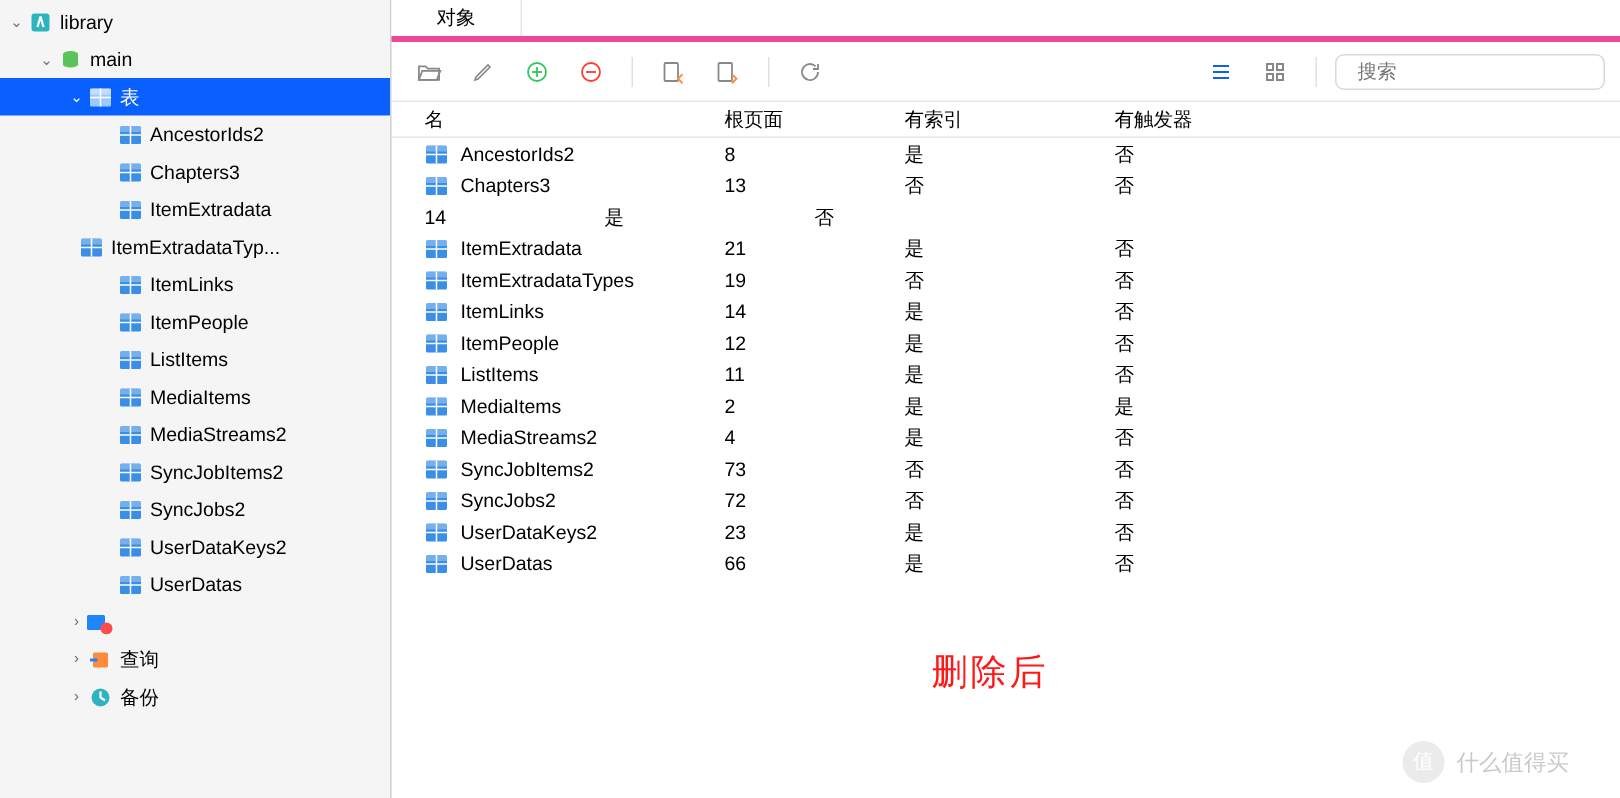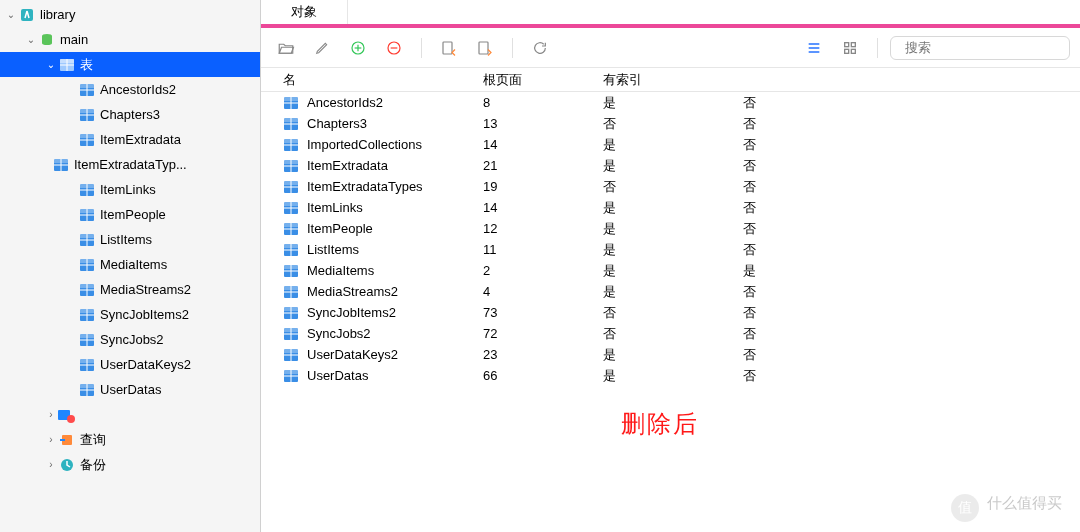--- a/index.html
+++ b/index.html
@@ -41,23 +41,23 @@
 
 .content { flex: 1; display: flex; flex-direction: column; }
 .header-row { display: flex; height: 24px; align-items: center; border-bottom: 1px solid #e6e6e6; padding-left: 22px; color: #000; font-size: 13px; }
 .data-row   { display: flex; height: 21px; align-items: center; padding-left: 22px; color: #000; font-size: 13px; }
 .col-name { width: 200px; display: flex; align-items: center; overflow: hidden; }
 .col-name .icon { width: 18px; display: flex; align-items: center; margin-right: 6px; }
 .col-root { width: 120px; }
 .col-index { width: 140px; }
 .col-trigger { flex: 1; }
 
-.annotation { color: #ff1818; font-size: 24px; margin-top: 22px; margin-left: 360px; letter-spacing: 2px; }
-
-.watermark { position: absolute; right: 18px; bottom: 10px; display: flex; gap: 8px; opacity: 0.45; }
+.annotation { color: #ff1818; font-size: 24px; margin-top: 46px; margin-left: 360px; letter-spacing: 2px; }
+
+.watermark { position: absolute; right: 34px; bottom: 10px; display: flex; align-items: center; gap: 8px; opacity: 0.45; }
 .watermark .circle { width: 28px; height: 28px; border-radius: 50%; background: #d4d4d4; color: #fff; display: flex; align-items: center; justify-content: center; font-size: 14px; }
 .watermark .txt { color: #888; font-size: 15px; }
 </style>
 </head>
 <body>
 
 <div class="sidebar">
   <div class="tree-row" style="padding-left:4px">
     <span class="disclosure">⌄</span>
     <span class="icon">
@@ -339,20 +339,21 @@
         </svg>
       <input placeholder="搜索" style="">
     </div>
   </div>
 
   <div class="content">
     <div class="header-row">
       <div class="col-name">名</div>
       <div class="col-root">根页面</div>
       <div class="col-index">有索引</div>
+      <div class="col-trigger">有触发器</div>
     </div>
     <div id="data-rows">
         <div class="data-row">
           <div class="col-name">
             <span class="icon">
               <svg width="16" height="16" viewBox="0 0 16 16">
                 <rect x="1" y="2" width="14" height="12" rx="1" class="ico-table"></rect>
                 <rect x="1" y="2" width="14" height="4" fill="#fff" opacity="0.3"></rect>
                 <line x1="8" y1="2" x2="8" y2="14" stroke="#fff" stroke-width="1"></line>
                 <line x1="1" y1="8" x2="15" y2="8" stroke="#fff" stroke-width="1"></line>
@@ -374,31 +375,20 @@
                 <line x1="1" y1="8" x2="15" y2="8" stroke="#fff" stroke-width="1"></line>
               </svg>
             </span>
             <span>Chapters3</span>
           </div>
           <div class="col-root">13</div>
           <div class="col-index">否</div>
           <div class="col-trigger">否</div>
         </div>
         <div class="data-row">
-          <div class="col-name">
-            <span class="icon">
-              <svg width="16" height="16" viewBox="0 0 16 16">
-                <rect x="1" y="2" width="14" height="12" rx="1" class="ico-table"></rect>
-                <rect x="1" y="2" width="14" height="4" fill="#fff" opacity="0.3"></rect>
-                <line x1="8" y1="2" x2="8" y2="14" stroke="#fff" stroke-width="1"></line>
-                <line x1="1" y1="8" x2="15" y2="8" stroke="#fff" stroke-width="1"></line>
-              </svg>
-            </span>
-            <span>ImportedCollections</span>
-          </div>
           <div class="col-root">14</div>
           <div class="col-index">是</div>
           <div class="col-trigger">否</div>
         </div>
         <div class="data-row">
           <div class="col-name">
             <span class="icon">
               <svg width="16" height="16" viewBox="0 0 16 16">
                 <rect x="1" y="2" width="14" height="12" rx="1" class="ico-table"></rect>
                 <rect x="1" y="2" width="14" height="4" fill="#fff" opacity="0.3"></rect>

